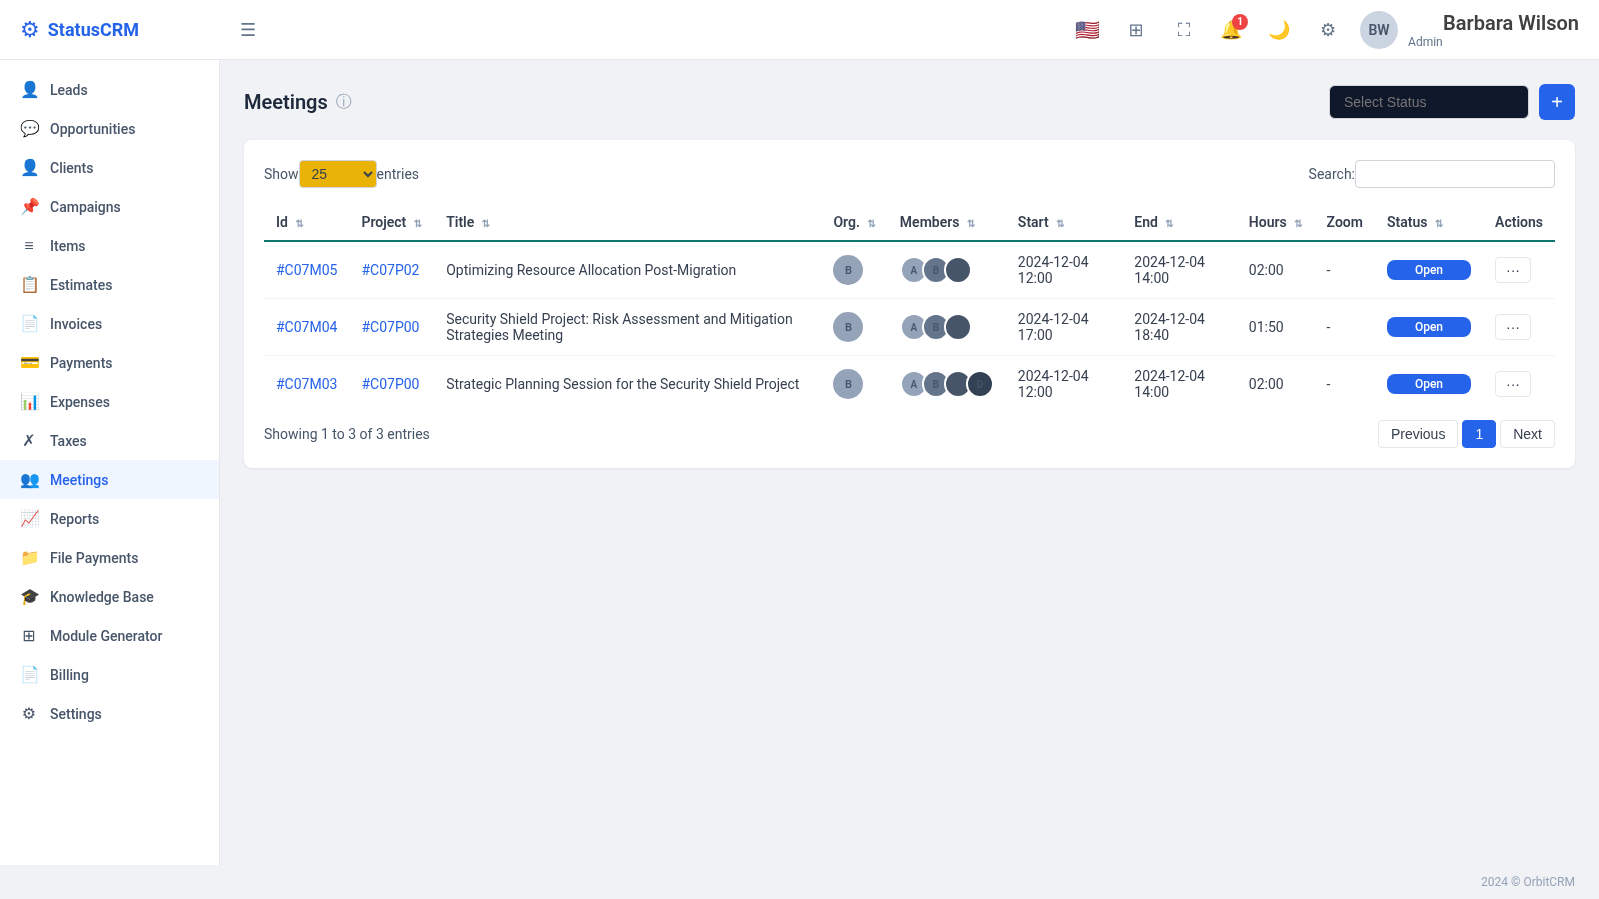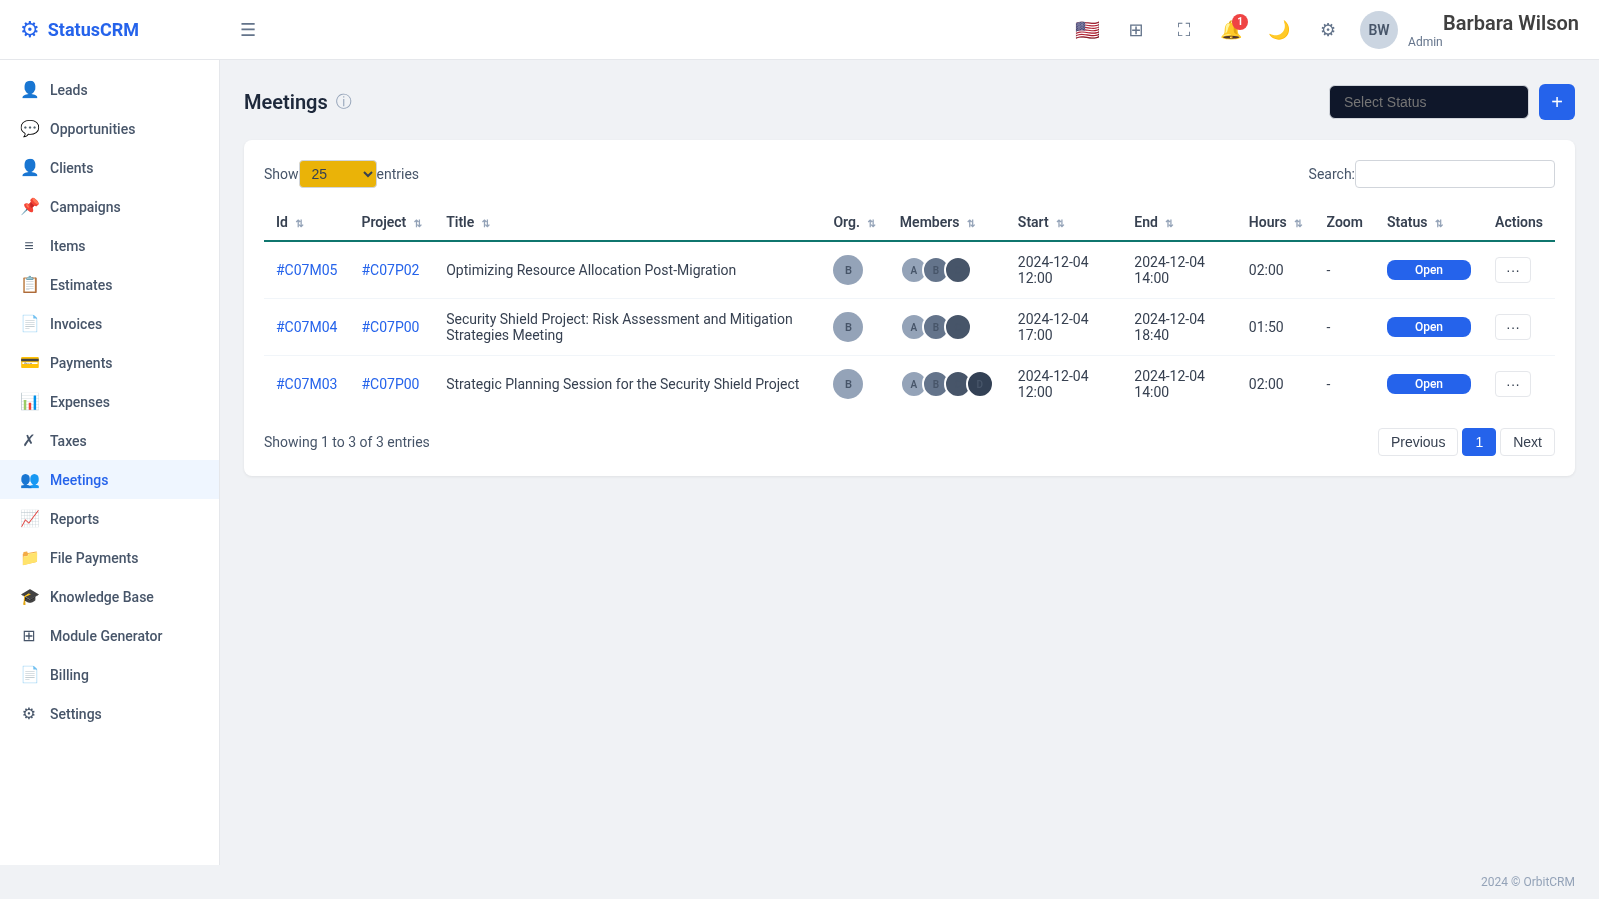--- a/index.html
+++ b/index.html
@@ -64,21 +64,21 @@
     .status-badge { background: #2563eb; color: #fff; border-radius: 8px; padding: 3px 28px; font-size: 12px; font-weight: 500; display: inline-block; }
     .actions-btn { border: 1px solid #e5e7eb; background: #fff; border-radius: 4px; padding: 4px 10px; cursor: pointer; color: #374151; font-size: 14px; }
 
     
     .member-avatars { display: flex; }
     .member-avatar { width: 28px; height: 28px; border-radius: 50%; background: #cbd5e1; border: 2px solid #fff; margin-left: -6px; display: flex; align-items: center; justify-content: center; font-size: 10px; font-weight: 600; color: #475569; overflow: hidden; }
     .member-avatar:first-child { margin-left: 0; }
     .org-avatar { width: 30px; height: 30px; border-radius: 50%; background: #cbd5e1; display: flex; align-items: center; justify-content: center; font-size: 11px; font-weight: 600; color: #475569; }
 
     
-    .pagination-row { display: flex; align-items: center; justify-content: space-between; margin-top: 16px; font-size: 14px; color: #475569; }
+    .pagination-row { display: flex; align-items: center; justify-content: space-between; margin-top: 8px; font-size: 14px; color: #475569; }
     .pagination-controls { display: flex; align-items: center; gap: 4px; }
     .page-btn { border: 1px solid #e5e7eb; background: #fff; border-radius: 4px; padding: 5px 12px; cursor: pointer; font-size: 14px; color: #374151; }
     .page-btn.active { background: #2563eb; color: #fff; border-color: #2563eb; }
 
     
     .footer { text-align: right; padding: 10px 24px; font-size: 12px; color: #94a3b8; background: #f0f2f5; }
   </style>
 </head>
 <body>
 

